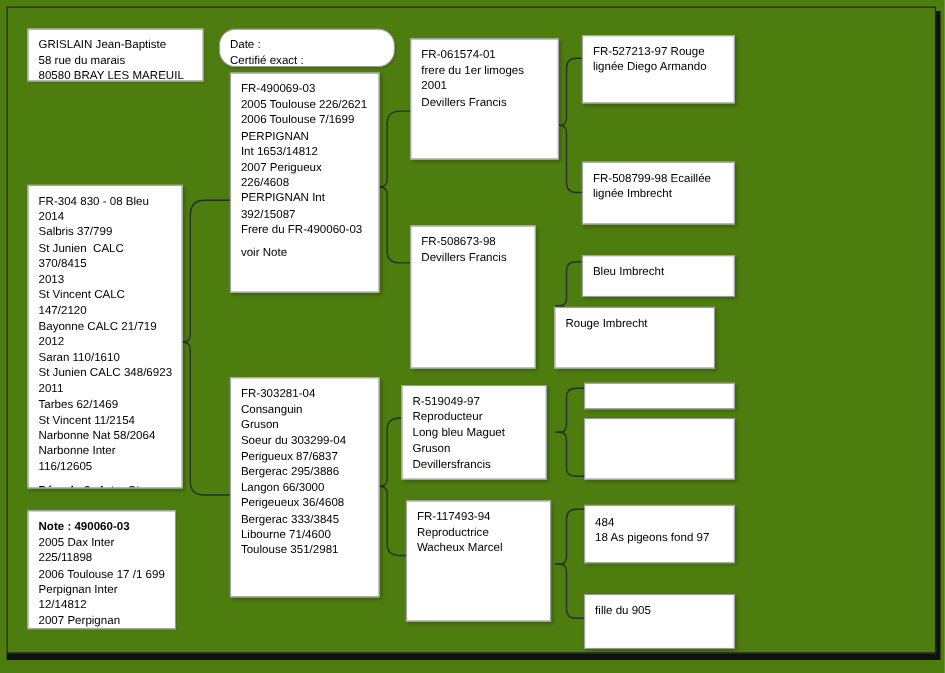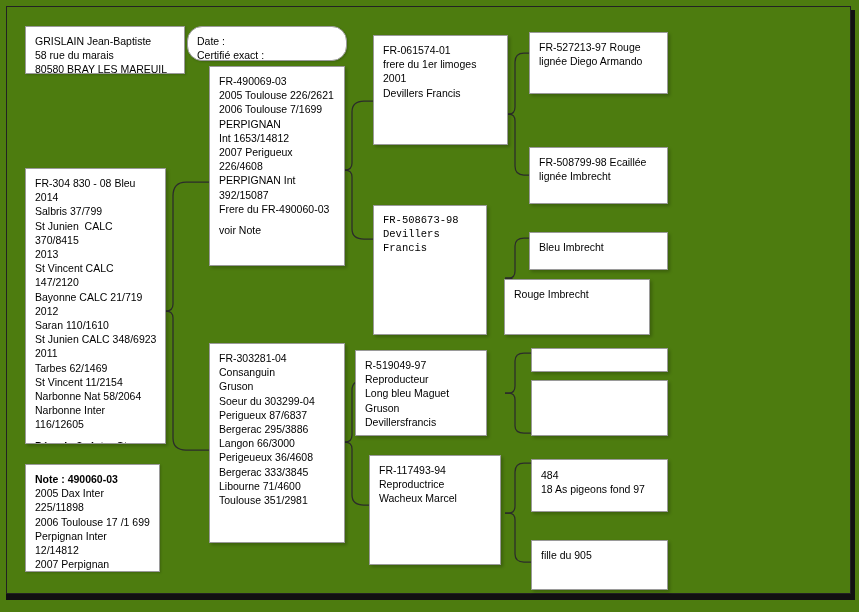--- a/index.html
+++ b/index.html
@@ -138,41 +138,41 @@
 
   <div class="conn" style="left:505px; top:460px; width:28px; height:106px;">
     <svg width="28" height="106" viewBox="0 0 28 106">
       <path d="M0,53 L4,53 Q10,53 10,46 L10,12 Q10,3 19,3 L28,3"></path>
       <path d="M0,53 L4,53 Q10,53 10,60 L10,94 Q10,102 19,102 L28,102"></path>
     </svg>
   </div>
 
   <div class="node plain" style="left:25px; top:26px; width:160px; height:48px;"><span class="ln">GRISLAIN Jean-Baptiste</span><span class="ln">58 rue du marais</span><span class="ln">80580 BRAY LES MAREUIL</span></div>
 
-  <div class="node plain" style="left:187px; top:26px; width:160px; height:35px;border-radius:15px;"><span class="ln">Date :</span><span class="ln">Certifié exact :</span></div>
+  <div class="node plain" style="left:199px; top:26px; width:160px; height:35px;border-radius:15px;"><span class="ln">Date :</span><span class="ln">Certifié exact :</span></div>
 
   <div class="node" style="left:209px; top:66px; width:136px; height:200px;"><span class="ln">FR-490069-03</span><span class="ln">2005 Toulouse 226/2621</span><span class="ln">2006 Toulouse 7/1699</span><span class="ln">PERPIGNAN</span><span class="ln">Int 1653/14812</span><span class="ln">2007 Perigueux 226/4608</span><span class="ln">PERPIGNAN Int 392/15087</span><span class="ln">Frere du FR-490060-03</span><span class="ln spacer">&nbsp;</span><span class="ln">voir Note</span></div>
 
   <div class="node" style="left:373px; top:35px; width:135px; height:110px;"><span class="ln">FR-061574-01</span><span class="ln underline">frere du 1er limoges 2001</span><span class="ln underline">Devillers Francis</span></div>
 
   <div class="node" style="left:529px; top:32px; width:139px; height:62px;"><span class="ln">FR-527213-97 Rouge</span><span class="ln">lignée Diego Armando</span></div>
 
   <div class="node" style="left:529px; top:147px; width:139px; height:57px;"><span class="ln">FR-508799-98 Ecaillée</span><span class="ln">lignée Imbrecht</span></div>
 
-  <div class="node" style="left:373px; top:205px; width:114px; height:130px;font-family:Liberation Mono, monospace;"><span class="ln">FR-508673-98</span><span class="ln">Devillers Francis</span></div>
+  <div class="node" style="left:373px; top:205px; width:114px; height:130px;"><span class="ln">FR-508673-98</span><span class="ln">Devillers Francis</span></div>
 
   <div class="node" style="left:529px; top:232px; width:139px; height:38px;"><span class="ln">Bleu Imbrecht</span></div>
 
   <div class="node" style="left:504px; top:279px; width:146px; height:56px;"><span class="ln">Rouge Imbrecht</span></div>
 
   <div class="node" style="left:25px; top:168px; width:141px; height:276px;"><span class="ln">FR-304 830 - 08 Bleu</span><span class="ln">2014</span><span class="ln">Salbris 37/799</span><span class="ln">St Junien  CALC 370/8415</span><span class="ln">2013</span><span class="ln">St Vincent CALC 147/2120</span><span class="ln">Bayonne CALC 21/719</span><span class="ln">2012</span><span class="ln">Saran 110/1610</span><span class="ln">St Junien CALC 348/6923</span><span class="ln">2011</span><span class="ln">Tarbes 62/1469</span><span class="ln">St Vincent 11/2154</span><span class="ln">Narbonne Nat 58/2064</span><span class="ln">Narbonne Inter</span><span class="ln">116/12605</span><span class="ln spacer">&nbsp;</span><span class="ln bold">Pére du 3e Inter St</span></div>
 
   <div class="node" style="left:209px; top:343px; width:136px; height:200px;"><span class="ln">FR-303281-04 Consanguin</span><span class="ln">Gruson</span><span class="ln">Soeur du 303299-04</span><span class="ln">Perigueux 87/6837</span><span class="ln">Bergerac 295/3886</span><span class="ln">Langon 66/3000</span><span class="ln">Perigeueux 36/4608</span><span class="ln">Bergerac 333/3845</span><span class="ln">Libourne 71/4600</span><span class="ln">Toulouse 351/2981</span></div>
 
-  <div class="node" style="left:355px; top:350px; width:132px; height:86px;"><span class="ln">R-519049-97</span><span class="ln">Reproducteur</span><span class="ln">Long bleu Maguet Gruson</span><span class="ln">Devillersfrancis</span></div>
+  <div class="node" style="left:365px; top:350px; width:132px; height:86px;"><span class="ln">R-519049-97</span><span class="ln">Reproducteur</span><span class="ln">Long bleu Maguet Gruson</span><span class="ln">Devillersfrancis</span></div>
 
   <div class="node" style="left:531px; top:348px; width:137px; height:24px;"><span class="ln spacer">&nbsp;</span></div>
 
   <div class="node" style="left:531px; top:380px; width:137px; height:56px;"><span class="ln spacer">&nbsp;</span></div>
 
   <div class="node" style="left:369px; top:455px; width:132px; height:110px;"><span class="ln">FR-117493-94</span><span class="ln">Reproductrice</span><span class="ln">Wacheux Marcel</span></div>
 
   <div class="node" style="left: 531px; top: 459px; width: 137px; height: 53px; padding-top: 8px;"><span class="ln">484</span><span class="ln">18 As pigeons fond 97</span></div>
 
   <div class="node" style="left:531px; top:540px; width:137px; height:50px;"><span class="ln">fille du 905</span></div>

